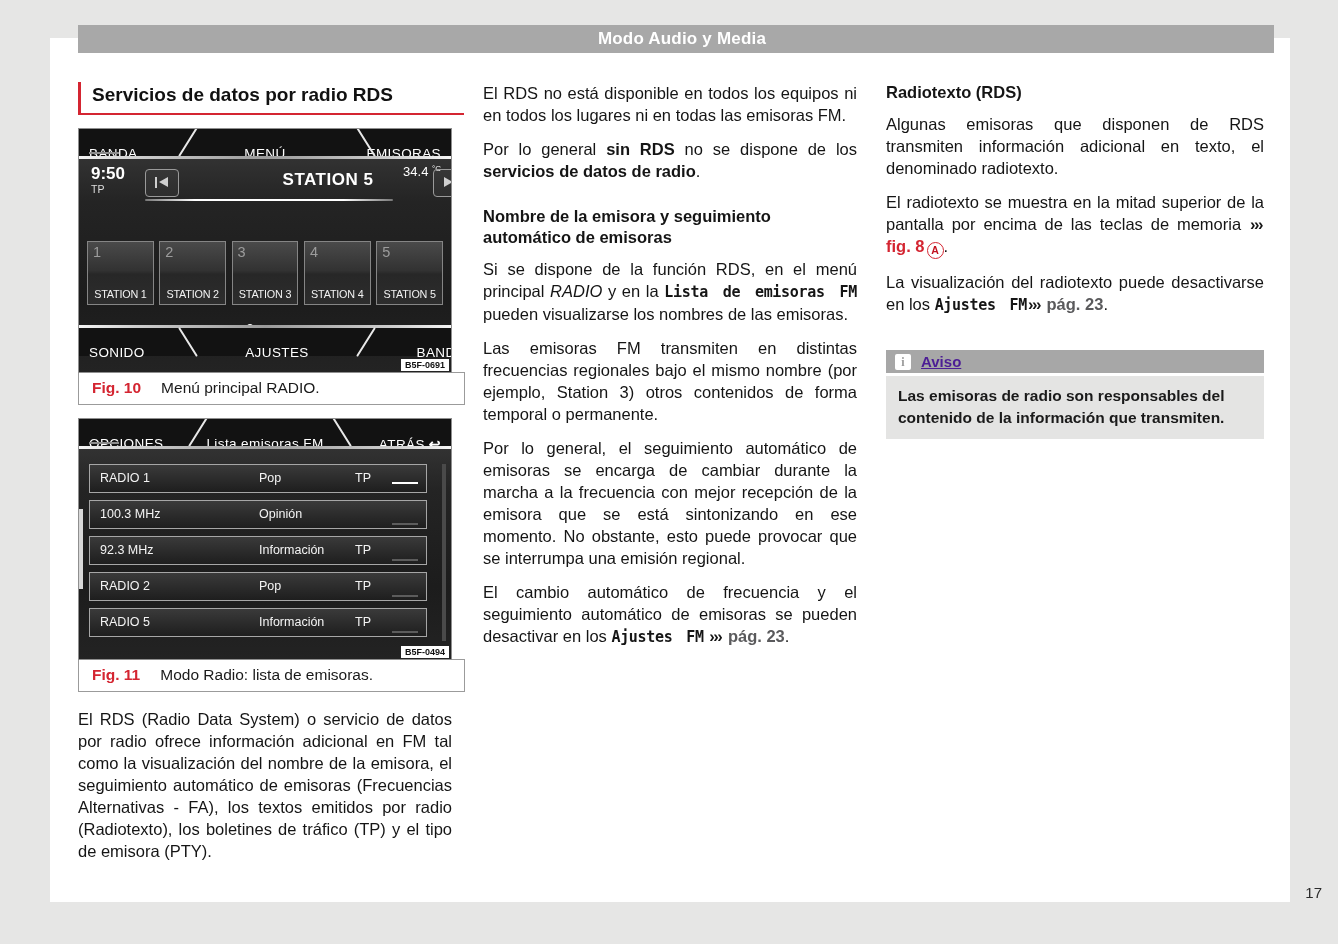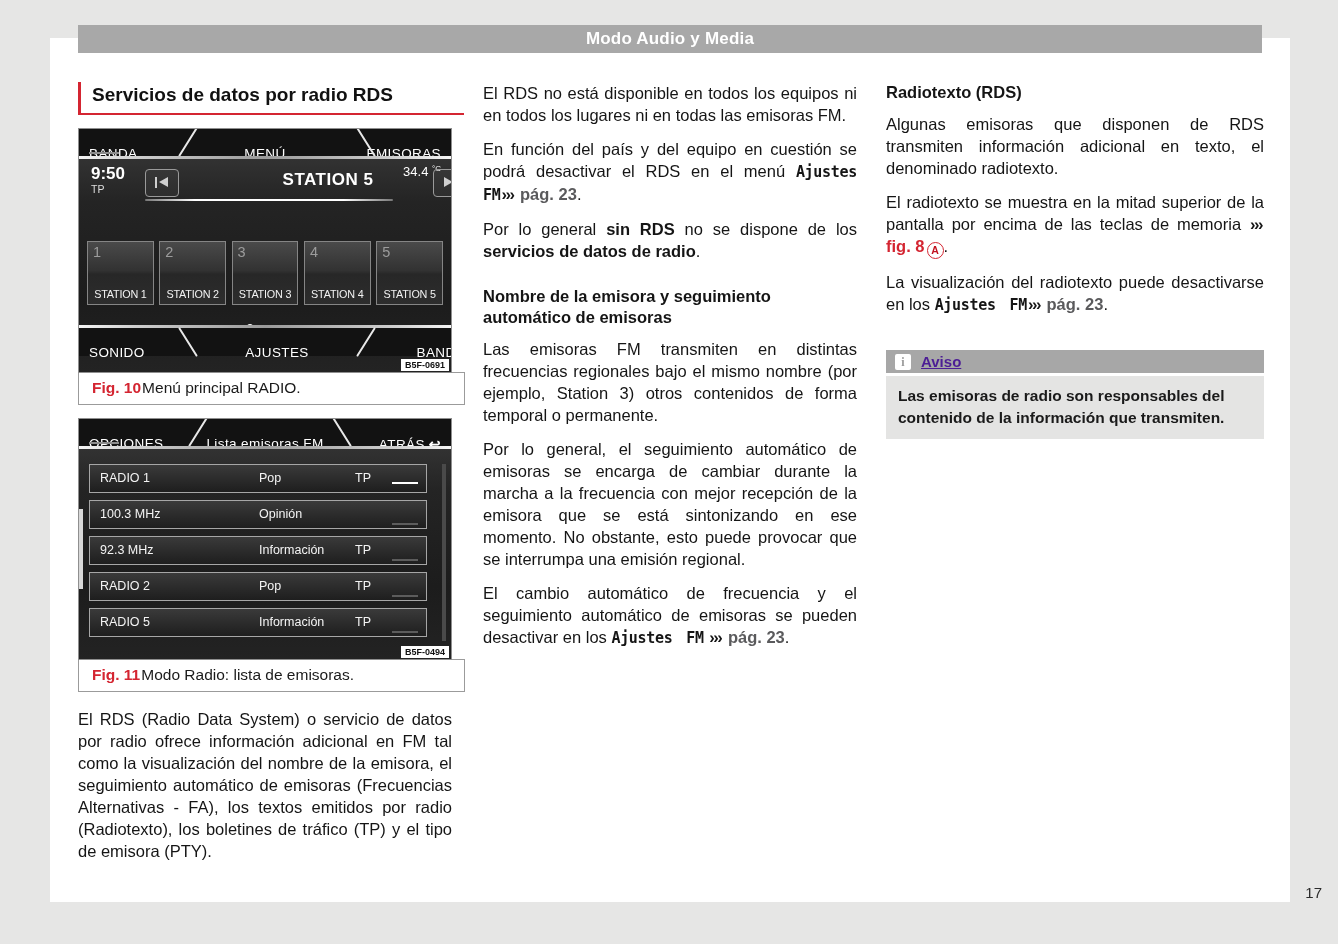--- a/index.html
+++ b/index.html
@@ -4,21 +4,21 @@
 <style>
   html,body{margin:0;padding:0;}
   body{
     width:1338px;height:944px;background:#e6e6e5;position:relative;overflow:hidden;
     font-family:"Liberation Sans",sans-serif;color:#151515;
     -webkit-font-smoothing:antialiased;
   }
   .page{position:absolute;left:50px;top:38px;width:1240px;height:864px;background:#ffffff;}
   .header-bar{
     position:absolute;left:28px;top:-13px;width:1184px;height:28px;background:#a8a8a8;
-    display:flex;align-items:center;justify-content:center;
+    display:flex;align-items:center;justify-content:center;padding-left:12px;
   }
   .header-bar span{color:#fff;font-weight:bold;font-size:17px;letter-spacing:.2px;}
 
   .col{position:absolute;width:374px;margin-top:8px;}
   .col1{left:28px;top:0;}
   .col2{left:433px;top:0;}
   .col3{left:836px;top:0;width:378px;}
 
   .section-title{
     position:absolute;left:0;top:36px;width:372px;
@@ -90,21 +90,21 @@
   .dot{display:inline-block;width:4px;height:4px;border-radius:50%;background:#6e6e6e;margin:0 3.5px;vertical-align:middle;}
   .dot.on{width:6px;height:6px;background:#fff;}
 
   .fig-code{position:absolute;right:2px;bottom:1px;background:#fff;color:#111;
     font-size:9px;font-weight:bold;padding:1px 4px;}
 
   .caption{
     width:372px;border:1px solid #9b9b9b;background:#fff;margin-top:-1px;
     padding:6px 0 7px 13px;font-size:15.5px;color:#1a1a1a;
   }
-  .caption .figlab{color:#d42531;font-weight:bold;margin-right:1px;}
+  .caption .figlab{color:#d42531;font-weight:bold;margin-right:20px;}
 
   
   .list-area{position:absolute;left:10px;top:45px;width:338px;}
   .lrow{position:relative;height:27px;margin-bottom:7px;border:1px solid #a6a6a6;
     background:linear-gradient(180deg,#3a3a3a,#1e1e1e);color:#f4f4f4;font-size:12.5px;}
   .lrow .n{position:absolute;left:10px;top:6px;}
   .lrow .g{position:absolute;left:169px;top:6px;}
   .lrow .t{position:absolute;left:265px;top:6px;}
   .lrow .sig{position:absolute;right:8px;bottom:3px;width:26px;height:2px;background:#5c5c5c;}
   .lrow .sig.on{background:#ffffff;bottom:8px;}
@@ -260,23 +260,23 @@
       <div class="caption">
         <span class="figlab">Fig. 11</span><span>Modo Radio: lista de emisoras.</span>
       </div>
     </div>
 
     <div class="para" style="position:absolute;top:662px;width:374px;"><span>El RDS (Radio Data System) o servicio de datos por radio ofrece información adicional en FM tal como la visualización del nombre de la emisora, el seguimiento automático de emisoras (Frecuencias Alternativas - FA), los textos emitidos por radio (Radiotexto), los boletines de tráfico (TP) y el tipo de emisora (PTY).</span></div>
   </div>
 
   <div class="col col2" style="top:36px;">
     <p class="para"><span>El RDS no está disponible en todos los equipos ni en todos los lugares ni en todas las emisoras FM.</span></p>
-    <p class="para"><span>En función del país y del equipo en cuestión se podrá desactivar el RDS en el menú </span><span class="seg-mono">Ajustes FM</span><span class="seg-ref">›››</span><span class="seg-pag"> pág. 23</span><span>.</span></p>
     <p class="para"><span>Por lo general </span><span class="seg-b">sin RDS</span><span> no se dispone de los </span><span class="seg-b">servicios de datos de radio</span><span>.</span></p>
     <p class="subhead">Nombre de la emisora y seguimiento automático de emisoras</p>
+    <p class="para"><span>Si se dispone de la función RDS, en el menú principal </span><span class="seg-it">RADIO</span><span> y en la </span><span class="seg-mono">Lista de emisoras FM</span><span> pueden visualizarse los nombres de las emisoras.</span></p>
     <p class="para"><span>Las emisoras FM transmiten en distintas frecuencias regionales bajo el mismo nombre (por ejemplo, Station 3) otros contenidos de forma temporal o permanente.</span></p>
     <p class="para"><span>Por lo general, el seguimiento automático de emisoras se encarga de cambiar durante la marcha a la frecuencia con mejor recepción de la emisora que se está sintonizando en ese momento. No obstante, esto puede provocar que se interrumpa una emisión regional.</span></p>
     <p class="para"><span>El cambio automático de frecuencia y el seguimiento automático de emisoras se pueden desactivar en los </span><span class="seg-mono">Ajustes FM</span><span> </span><span class="seg-ref">›››</span><span class="seg-pag"> pág. 23</span><span>.</span></p>
   </div>
 
   <div class="col col3" style="top:0;height:864px;">
     <div style="position:absolute;top:36px;width:378px;">
       <p class="subhead" style="margin-top:0;">Radiotexto (RDS)</p>
       <p class="para"><span>Algunas emisoras que disponen de RDS transmiten información adicional en texto, el denominado radiotexto.</span></p>
       <p class="para"><span>El radiotexto se muestra en la mitad superior de la pantalla por encima de las teclas de memoria </span><span class="seg-ref">›››</span><span class="seg-red"> fig. 8</span><span class="seg-circle">A</span><span>.</span></p>

